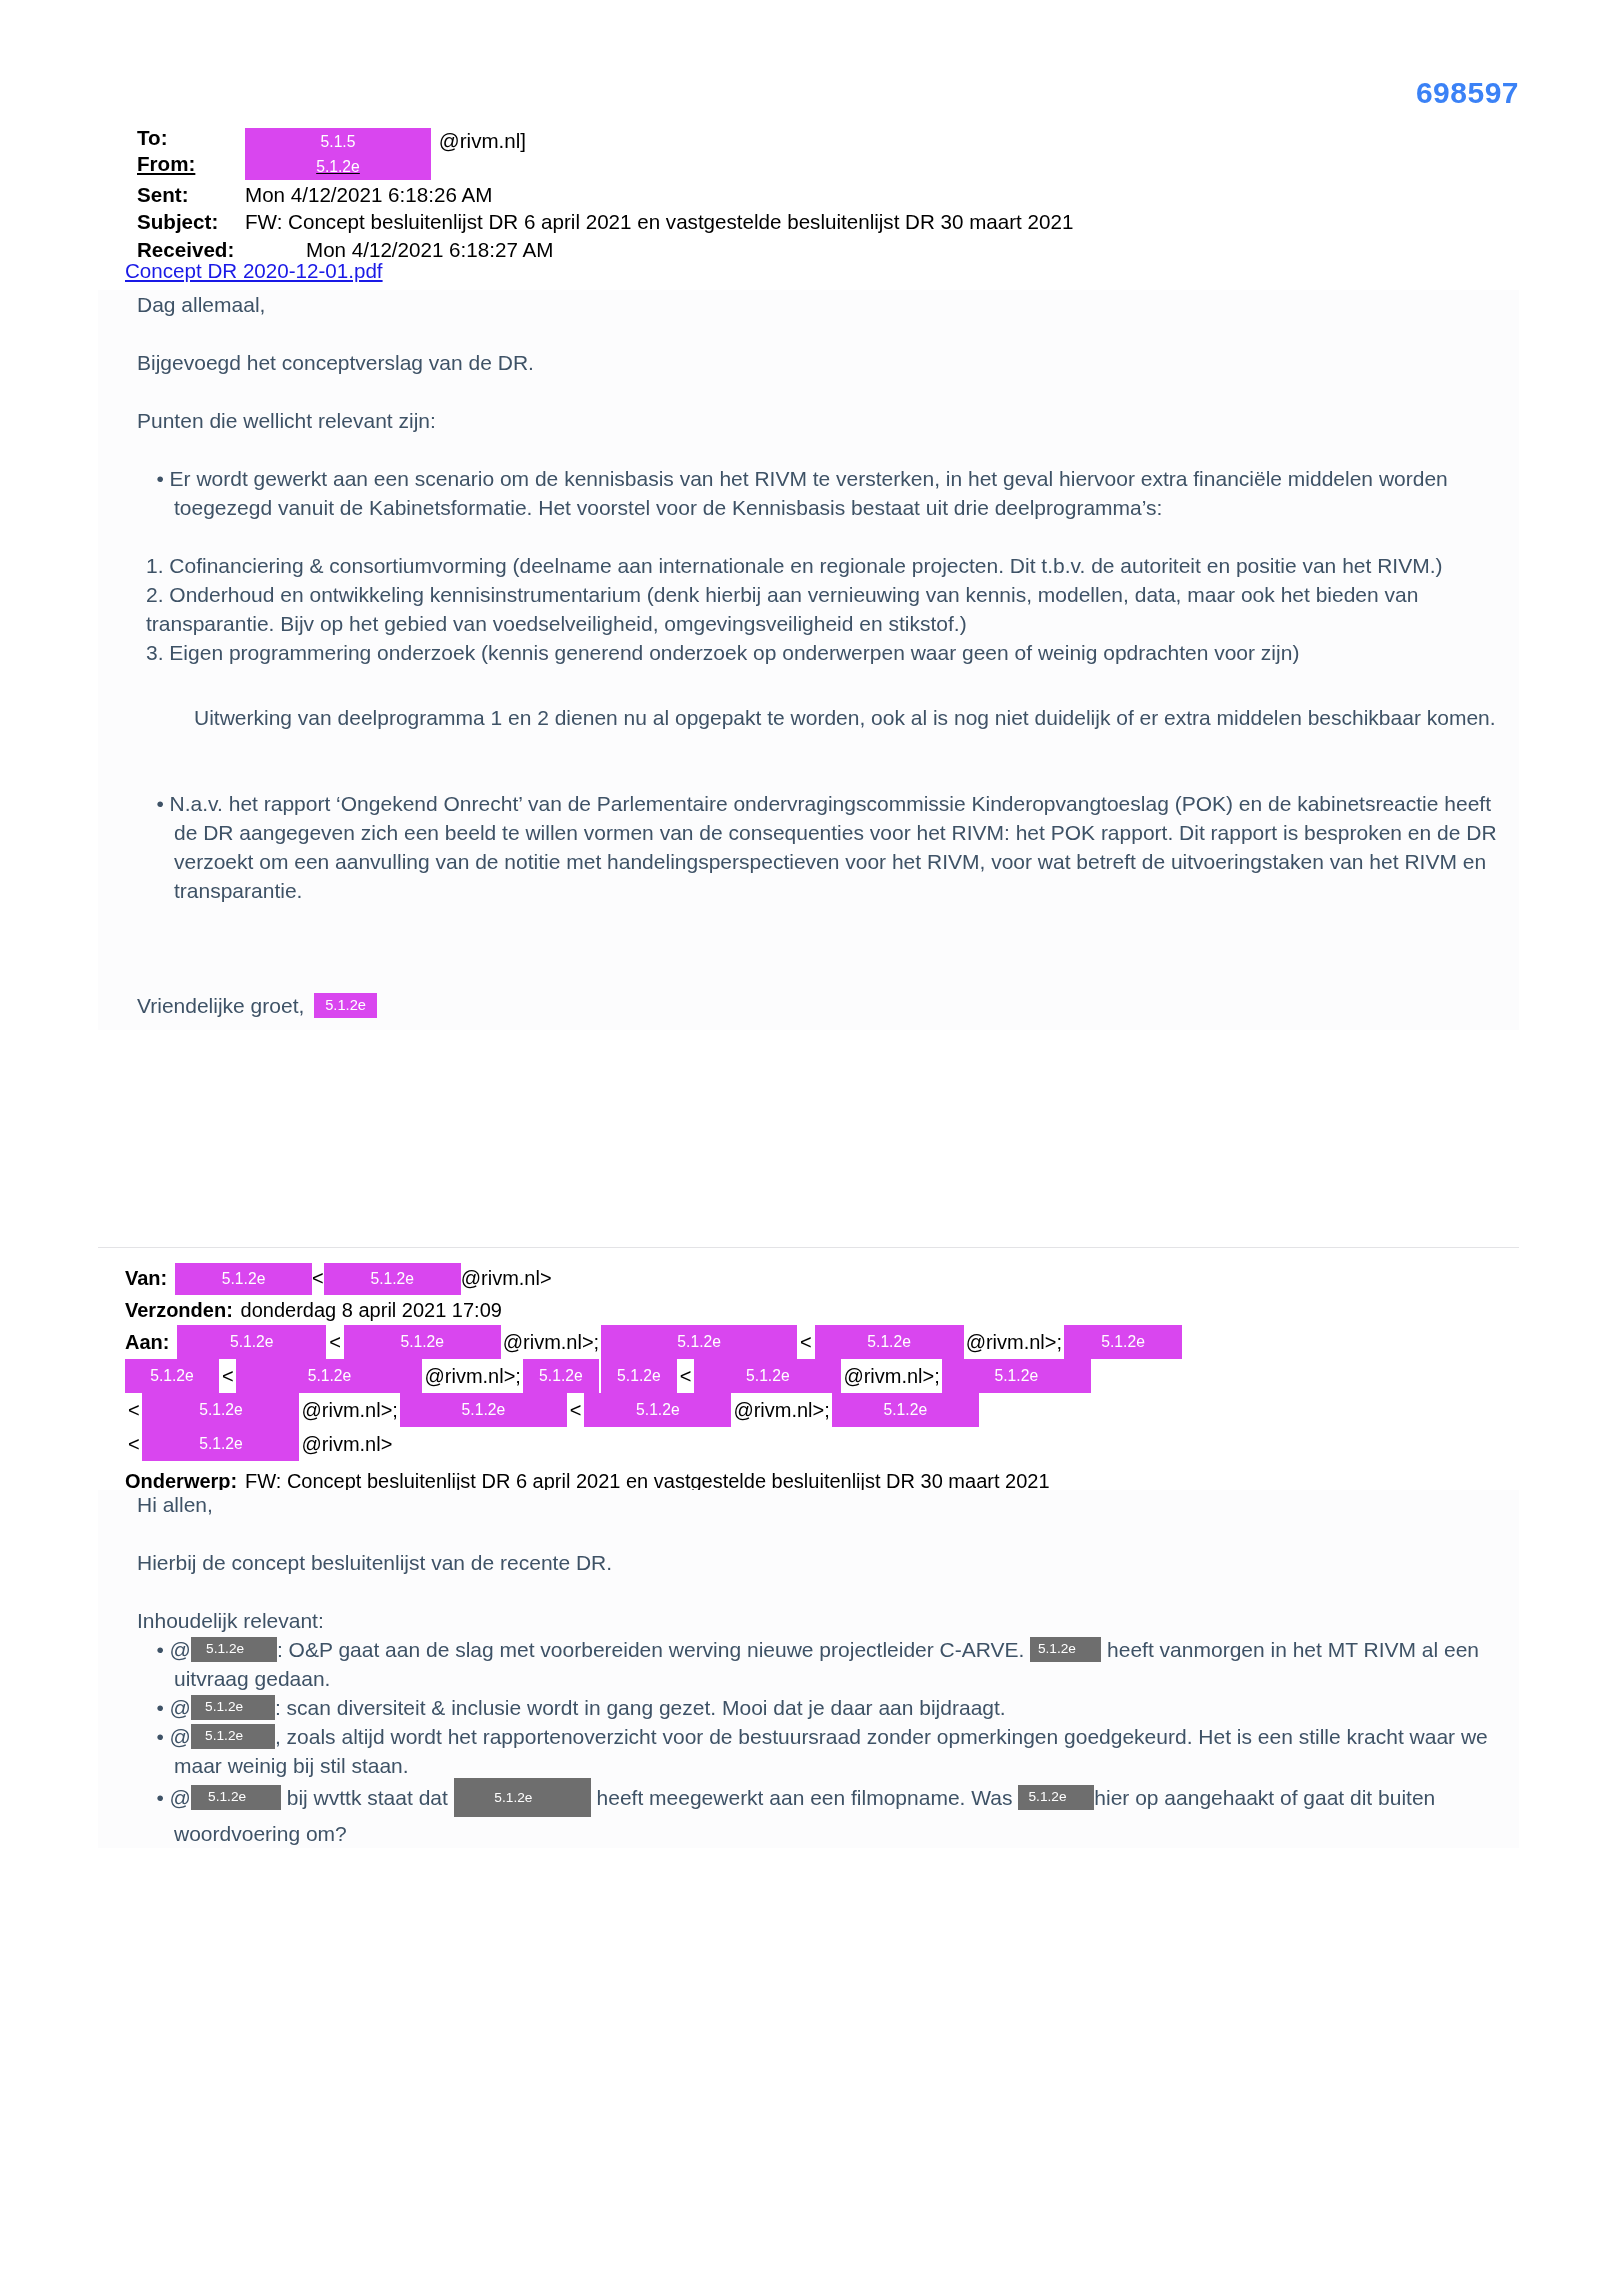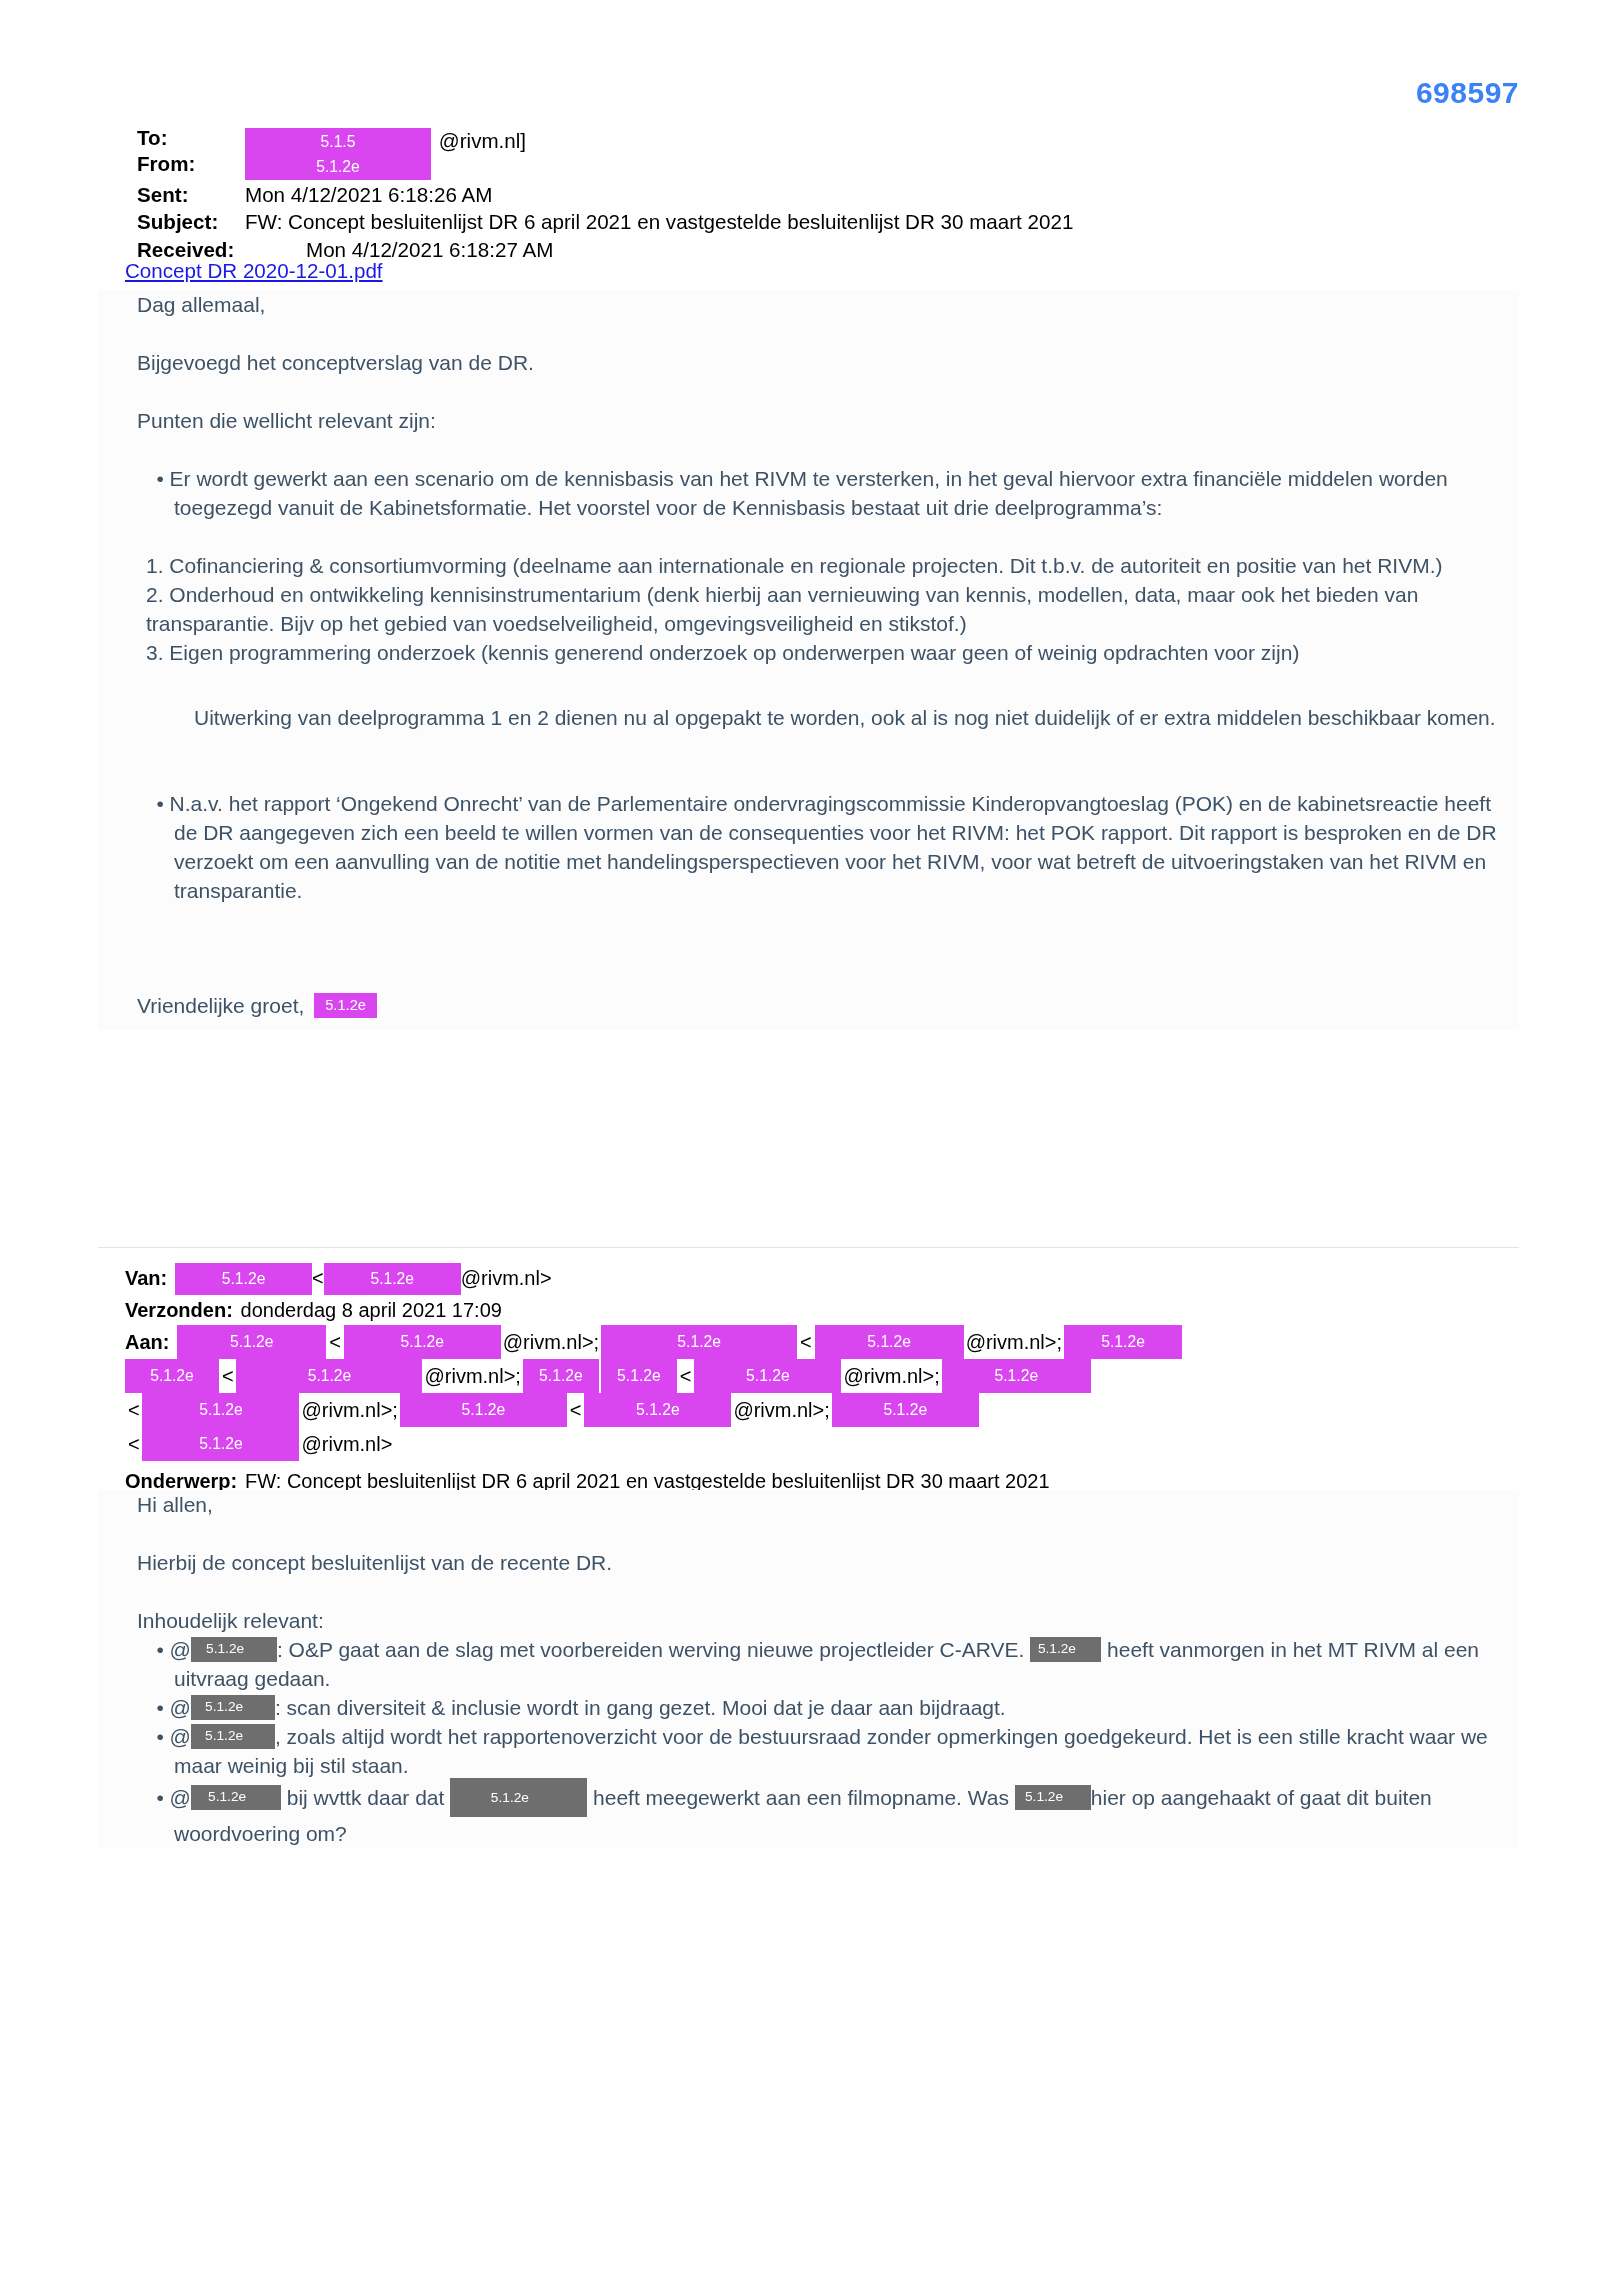--- a/index.html
+++ b/index.html
@@ -241,21 +241,21 @@
   <div class="hdr">
 
     <div class="hdr-row">
       <div class="hdr-label">To:</div>
       <div class="hdr-val">
         <span class="redact redact-hdr">5.1.5</span>
         <span style="padding-left:7.8px;">@rivm.nl]</span>
       </div>
     </div>
 
-    <div class="hdr-row" style="margin-top:-5.9px;">
+    <div class="hdr-row" style="margin-top:-5.9px;text-decoration:underline;">
       <div class="hdr-label">From:</div>
       <div class="hdr-val">
         <span class="redact redact-hdr-tall">5.1.2e</span>
       </div>
     </div>
 
     <div class="hdr-row">
       <div class="hdr-label">Sent:</div>
       <div class="hdr-val">Mon 4/12/2021 6:18:26 AM</div>
     </div>
@@ -389,19 +389,19 @@
 
     <div class="b2-bullet">
       <span>• @</span><span class="inline-r" style="width:84px;">5.1.2e</span><span>: scan diversiteit &amp; inclusie wordt in gang gezet. Mooi dat je daar aan bijdraagt.</span>
     </div>
 
     <div class="b2-bullet">
       <span>• @</span><span class="inline-r" style="width:84px;">5.1.2e</span><span>, zoals altijd wordt het rapportenoverzicht voor de bestuursraad zonder opmerkingen goedgekeurd. Het is een stille kracht waar we maar weinig bij stil staan.</span>
     </div>
 
     <div class="b2-bullet">
-      <span>• @</span><span class="inline-r" style="width:90px;">5.1.2e</span> <span>bij wvttk daar dat</span> <span class="inline-r" style="width:137px;height:39px;line-height:39px;">5.1.2e</span> <span>heeft meegewerkt aan een filmopname. Was</span> <span class="inline-r" style="width:76px;">5.1.2e</span><span>hier op aangehaakt of gaat dit buiten woordvoering om?</span>
+      <span>• @</span><span class="inline-r" style="width:90px;">5.1.2e</span> <span>bij wvttk staat dat</span> <span class="inline-r" style="width:137px;height:39px;line-height:39px;">5.1.2e</span> <span>heeft meegewerkt aan een filmopname. Was</span> <span class="inline-r" style="width:76px;">5.1.2e</span><span>hier op aangehaakt of gaat dit buiten woordvoering om?</span>
     </div>
 
   </div>
 
 </div>
 
 
 </body></html>

